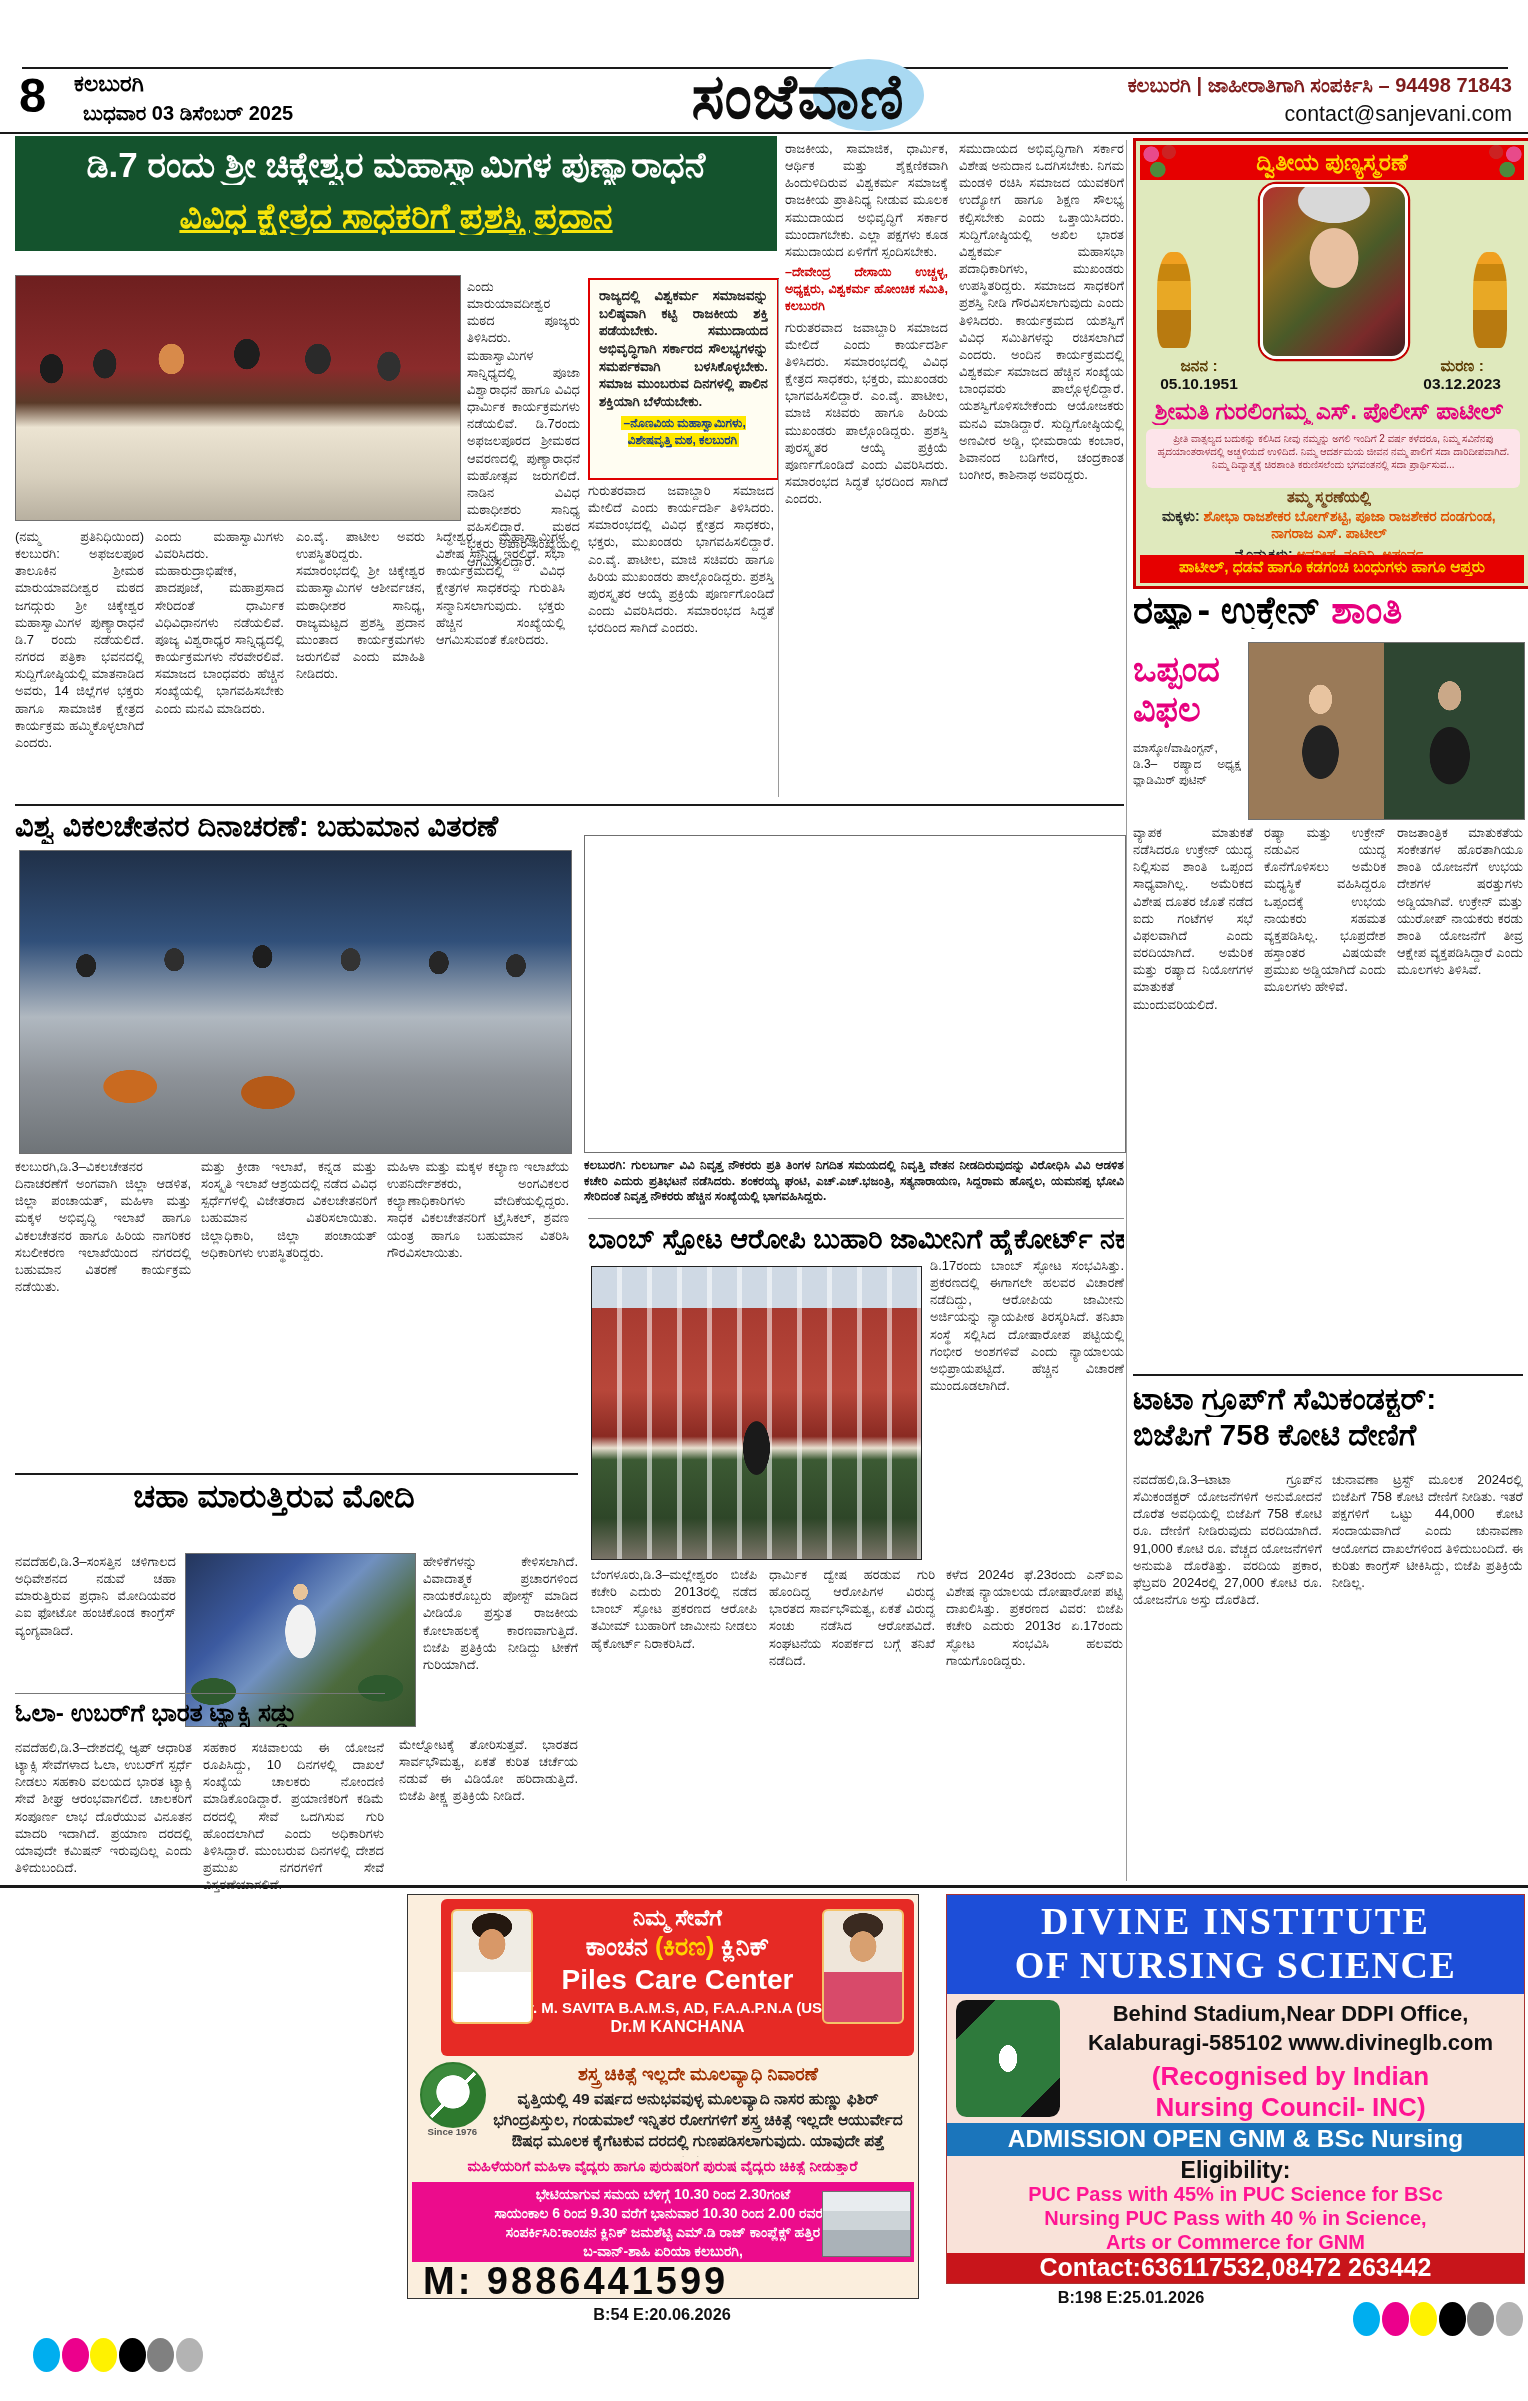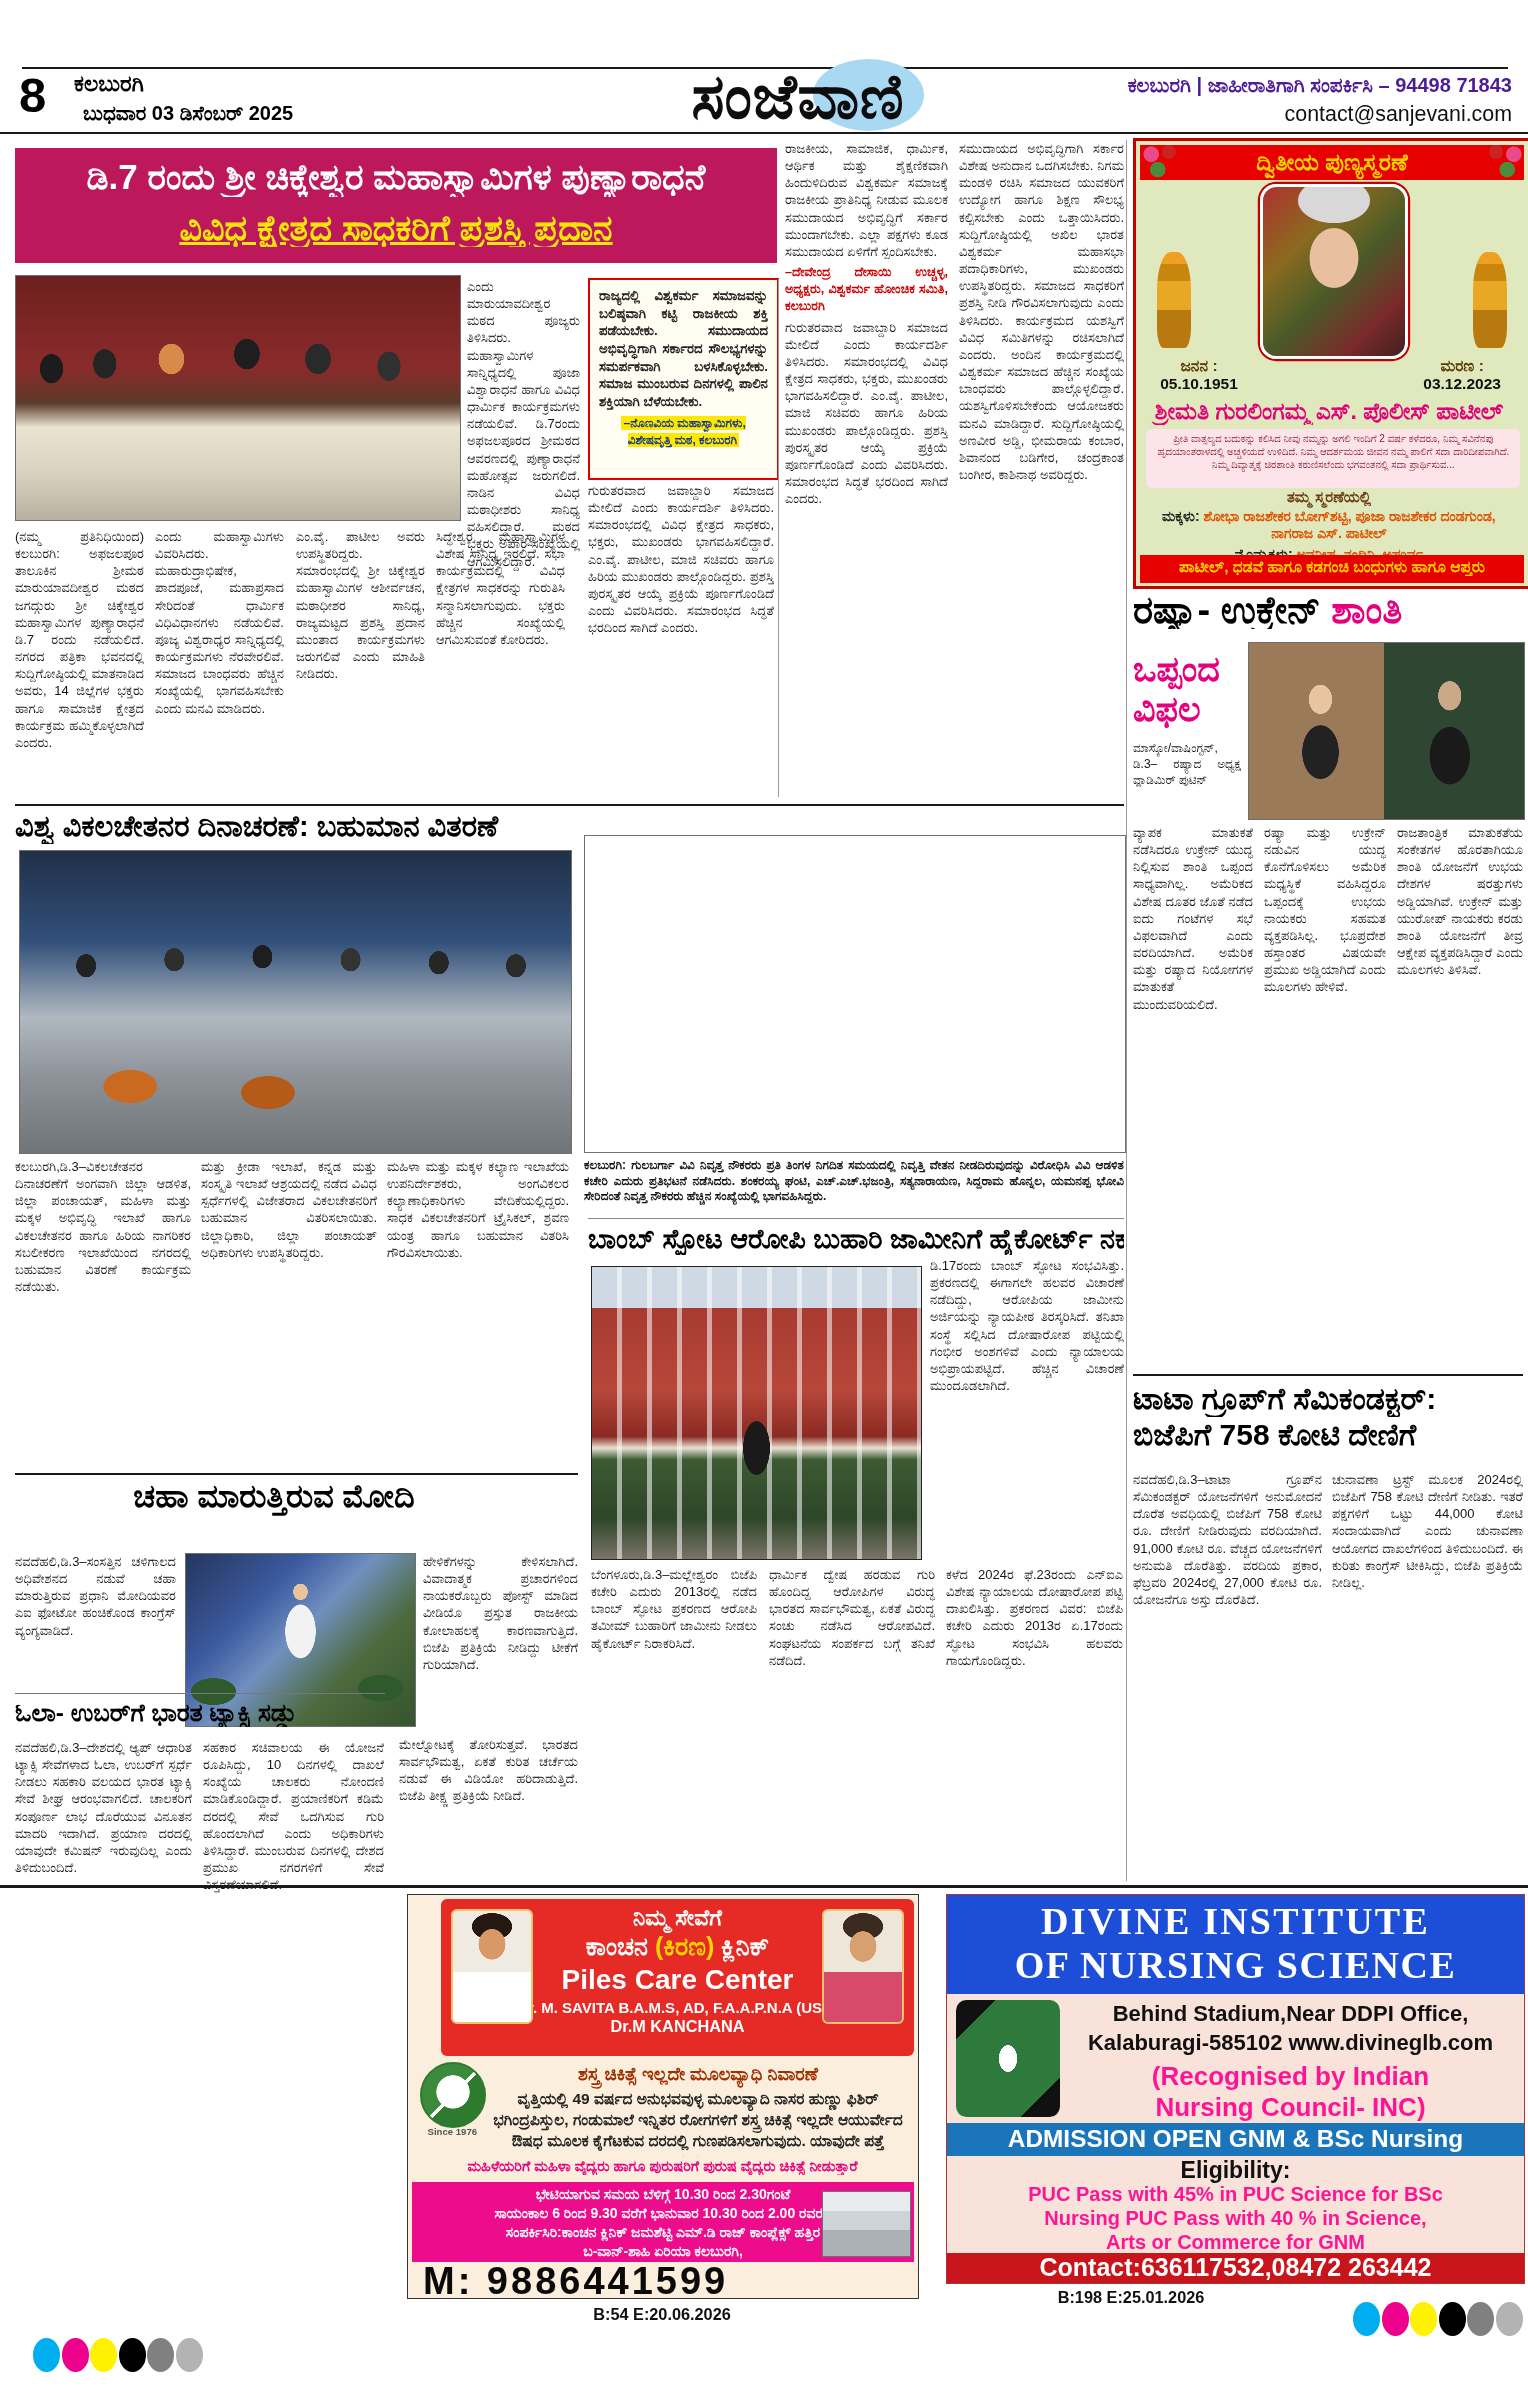--- a/index.html
+++ b/index.html
@@ -27,25 +27,25 @@
   <div class="abs hrule" style="left:22px;top:67px;width:1486px;height:1.5px;"></div>
   <div class="abs" style="left:19px;top:71px;font-size:49px;font-weight:bold;color:#000;line-height:1;">8</div>
   <div class="abs" style="left:74px;top:71px;font-size:22px;font-weight:bold;color:#000;">ಕಲಬುರಗಿ</div>
   <div class="abs" style="left:83px;top:102px;font-size:20px;color:#000;font-weight:bold;">ಬುಧವಾರ 03 ಡಿಸೆಂಬರ್ 2025</div>
 
   <div class="abs" style="left:628px;top:62px;width:340px;height:68px;">
     <div class="abs" style="left:185px;top:-3px;width:111px;height:72px;background:#a9d9f2;border-radius:50%;"></div>
     <div class="abs" style="left:0;top:0;width:340px;text-align:center;font-size:62px;font-weight:900;color:#0d0d0d;letter-spacing:0.7px;font-family:'Liberation Serif',serif;">ಸಂಜೆವಾಣಿ</div>
   </div>
 
-  <div class="abs" style="left:976px;top:74px;width:536px;text-align:right;font-size:20px;font-weight:bold;color:#4c1d95;">ಕಲಬುರಗಿ  |  ಜಾಹೀರಾತಿಗಾಗಿ ಸಂಪರ್ಕಿಸಿ – 94498 71843</div>
+  <div class="abs" style="left:976px;top:74px;width:536px;text-align:right;font-size:20px;font-weight:bold;color:#7f1d1d;">ಕಲಬುರಗಿ  |  ಜಾಹೀರಾತಿಗಾಗಿ ಸಂಪರ್ಕಿಸಿ – 94498 71843</div>
   <div class="abs" style="left:976px;top:102px;width:536px;text-align:right;font-size:21.4px;color:#111;">contact@sanjevani.com</div>
   <div class="abs hrule" style="left:0px;top:132px;width:1528px;height:2.2px;"></div>
 
-  <div class="abs" style="left:15px;top:148px;width:762px;height:115px;background:#be185d;">
+  <div class="abs" style="left:15px;top:136px;width:762px;height:115px;background:#14532d;">
     <div style="padding-top:10.4px;text-align:center;color:#ffffff;font-weight:bold;font-size:35px;line-height:1.1;white-space:nowrap;overflow:hidden;">ಡಿ.7 ರಂದು ಶ್ರೀ ಚಿಕ್ಕೇಶ್ವರ ಮಹಾಸ್ವಾಮಿಗಳ ಪುಣ್ಯಾರಾಧನೆ</div>
     <div style="margin-top:12px;text-align:center;color:#f6e40a;font-weight:bold;font-size:35px;line-height:1.1;text-decoration:underline;white-space:nowrap;overflow:hidden;">ವಿವಿಧ ಕ್ಷೇತ್ರದ ಸಾಧಕರಿಗೆ ಪ್ರಶಸ್ತಿ ಪ್ರದಾನ</div>
   </div>
 
   <div class="abs kn" style="left:785px;top:140px;width:163px;height:657px;">
     <span>ರಾಜಕೀಯ, ಸಾಮಾಜಿಕ, ಧಾರ್ಮಿಕ, ಆರ್ಥಿಕ ಮತ್ತು ಶೈಕ್ಷಣಿಕವಾಗಿ ಹಿಂದುಳಿದಿರುವ ವಿಶ್ವಕರ್ಮ ಸಮಾಜಕ್ಕೆ ರಾಜಕೀಯ ಪ್ರಾತಿನಿಧ್ಯ ನೀಡುವ ಮೂಲಕ ಸಮುದಾಯದ ಅಭಿವೃದ್ಧಿಗೆ ಸರ್ಕಾರ ಮುಂದಾಗಬೇಕು. ಎಲ್ಲಾ ಪಕ್ಷಗಳು ಕೂಡ ಸಮುದಾಯದ ಏಳಿಗೆಗೆ ಸ್ಪಂದಿಸಬೇಕು.</span>
     <div class="red-sig" style="font-size:12.6px;margin:4.4px 0;">–ದೇವೇಂದ್ರ ದೇಸಾಯಿ ಉಚ್ಚಳ್ಳ, ಅಧ್ಯಕ್ಷರು, ವಿಶ್ವಕರ್ಮ ಹೋಂಚಿಕ ಸಮಿತಿ, ಕಲಬುರಗಿ</div>
     <span>ಗುರುತರವಾದ ಜವಾಬ್ದಾರಿ ಸಮಾಜದ ಮೇಲಿದೆ ಎಂದು ಕಾರ್ಯದರ್ಶಿ ತಿಳಿಸಿದರು. ಸಮಾರಂಭದಲ್ಲಿ ವಿವಿಧ ಕ್ಷೇತ್ರದ ಸಾಧಕರು, ಭಕ್ತರು, ಮುಖಂಡರು ಭಾಗವಹಿಸಲಿದ್ದಾರೆ. ಎಂ.ವೈ. ಪಾಟೀಲ, ಮಾಜಿ ಸಚಿವರು ಹಾಗೂ ಹಿರಿಯ ಮುಖಂಡರು ಪಾಲ್ಗೊಂಡಿದ್ದರು. ಪ್ರಶಸ್ತಿ ಪುರಸ್ಕೃತರ ಆಯ್ಕೆ ಪ್ರಕ್ರಿಯೆ ಪೂರ್ಣಗೊಂಡಿದೆ ಎಂದು ವಿವರಿಸಿದರು. ಸಮಾರಂಭದ ಸಿದ್ಧತೆ ಭರದಿಂದ ಸಾಗಿದೆ ಎಂದರು.</span>
   </div>
   <div class="abs kn" style="left:959px;top:140px;width:165px;height:657px;">ಸಮುದಾಯದ ಅಭಿವೃದ್ಧಿಗಾಗಿ ಸರ್ಕಾರ ವಿಶೇಷ ಅನುದಾನ ಒದಗಿಸಬೇಕು. ನಿಗಮ ಮಂಡಳಿ ರಚಿಸಿ ಸಮಾಜದ ಯುವಕರಿಗೆ ಉದ್ಯೋಗ ಹಾಗೂ ಶಿಕ್ಷಣ ಸೌಲಭ್ಯ ಕಲ್ಪಿಸಬೇಕು ಎಂದು ಒತ್ತಾಯಿಸಿದರು. ಸುದ್ದಿಗೋಷ್ಠಿಯಲ್ಲಿ ಅಖಿಲ ಭಾರತ ವಿಶ್ವಕರ್ಮ ಮಹಾಸಭಾ ಪದಾಧಿಕಾರಿಗಳು, ಮುಖಂಡರು ಉಪಸ್ಥಿತರಿದ್ದರು. ಸಮಾಜದ ಸಾಧಕರಿಗೆ ಪ್ರಶಸ್ತಿ ನೀಡಿ ಗೌರವಿಸಲಾಗುವುದು ಎಂದು ತಿಳಿಸಿದರು. ಕಾರ್ಯಕ್ರಮದ ಯಶಸ್ವಿಗೆ ವಿವಿಧ ಸಮಿತಿಗಳನ್ನು ರಚಿಸಲಾಗಿದೆ ಎಂದರು. ಅಂದಿನ ಕಾರ್ಯಕ್ರಮದಲ್ಲಿ ವಿಶ್ವಕರ್ಮ ಸಮಾಜದ ಹೆಚ್ಚಿನ ಸಂಖ್ಯೆಯ ಬಾಂಧವರು ಪಾಲ್ಗೊಳ್ಳಲಿದ್ದಾರೆ. ಯಶಸ್ವಿಗೊಳಿಸಬೇಕೆಂದು ಆಯೋಜಕರು ಮನವಿ ಮಾಡಿದ್ದಾರೆ. ಸುದ್ದಿಗೋಷ್ಠಿಯಲ್ಲಿ ಅಣವೀರ ಅಡ್ಡಿ, ಭೀಮರಾಯ ಕಂಬಾರ, ಶಿವಾನಂದ ಬಡಿಗೇರ, ಚಂದ್ರಕಾಂತ ಬಂಗೀರ, ಕಾಶಿನಾಥ ಅವರಿದ್ದರು.</div>

